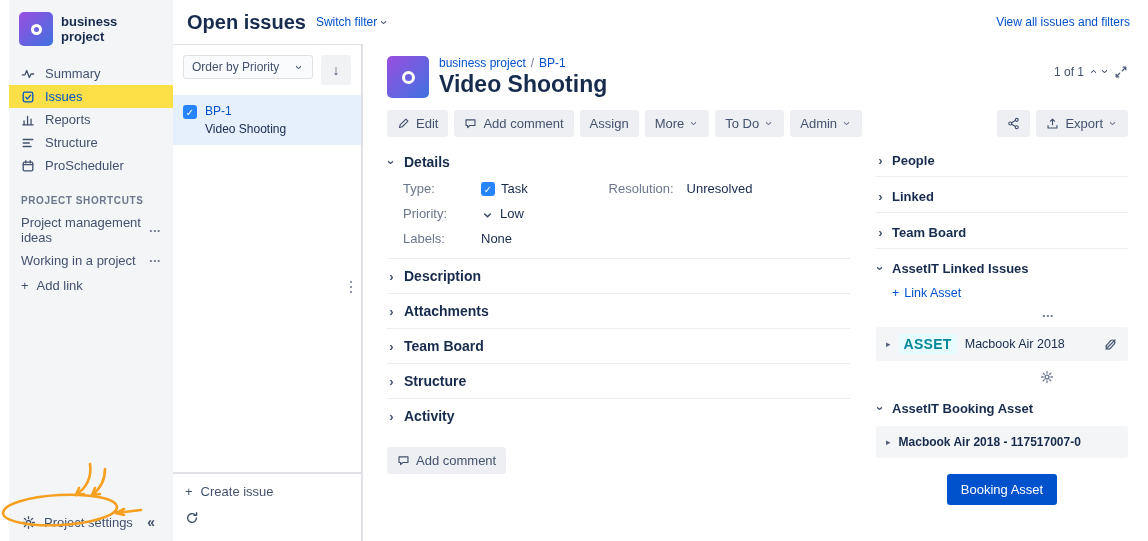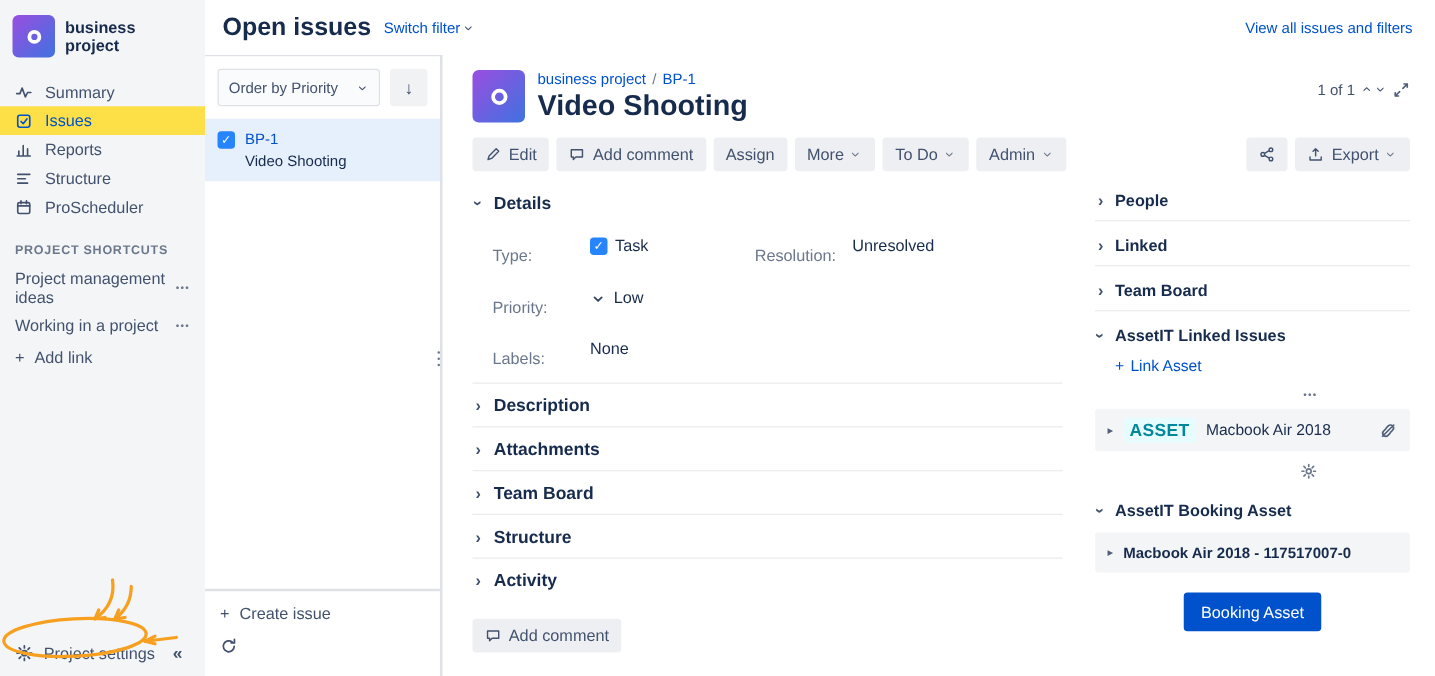--- a/index.html
+++ b/index.html
@@ -1,20 +1,21 @@
 <!DOCTYPE html>
 <html><head>
 <meta charset="utf-8">
 <style>
   * { box-sizing: border-box; }
   html,body { margin:0; padding:0; background:#fff; }
   .app {
     width:1148px; height:541px; position:relative; overflow:hidden;
     display:flex; background:#fff; color:#172b4d;
     font-family:"Liberation Sans","DejaVu Sans",sans-serif;
+    padding-left:9px;
   }
   svg { display:block; }
 
   
   .sidebar { width:164px; min-width:164px; background:#f4f5f7; display:flex; flex-direction:column; padding-top:12px; }
   .logo-row { display:flex; align-items:center; gap:8px; padding:0 10px; }
   .logo { width:34px; height:34px; border-radius:5px; flex:none;
           background:linear-gradient(135deg,#9a4ee0 0%,#3f72e0 100%);
           display:flex; align-items:center; justify-content:center; }
   .logo-ring { width:11px; height:11px; border:3px solid #fff; border-radius:50%; }
@@ -35,21 +36,21 @@
   .topbar { height:44px; min-height:44px; display:flex; align-items:center; gap:10px; padding:0 18px 0 14px; }
   .topbar-title { font-size:20px; font-weight:700; color:#172b4d; }
   .blue-link { color:#0052cc; font-size:12px; cursor:pointer; }
   .switch-filter { display:flex; align-items:center; gap:3px; }
   .view-all { margin-left:auto; }
   .content-row { flex:1; display:flex; min-height:0; }
 
   
   .list-panel { width:190px; min-width:190px; border-top:1px solid #dfe1e6; border-right:2px solid #dfe1e6; display:flex; flex-direction:column; }
   .list-controls { display:flex; gap:8px; padding:10px; }
-  .order-select { flex:1; height:30px; background:#fafbfc; border:1px solid #dfe1e6; border-radius:3px;
+  .order-select { flex:1; height:24px; background:#fafbfc; border:1px solid #dfe1e6; border-radius:3px;
                   display:flex; align-items:center; justify-content:space-between; padding:0 8px;
                   font-size:12px; color:#42526e; cursor:pointer; }
   .sort-btn { width:30px; height:30px; background:rgba(9,30,66,.06); border:none; border-radius:3px;
               color:#42526e; font-size:14px; cursor:pointer; font-family:inherit; }
   .issue-item { display:flex; gap:8px; padding:9px 10px; cursor:pointer; }
   .issue-item.selected { background:#e6effc; }
   .task-check { width:14px; height:14px; background:#2684ff; border-radius:3px; color:#fff; font-size:10px;
                 display:flex; align-items:center; justify-content:center; flex:none; margin-top:1px; }
   .issue-key { font-size:12px; color:#0052cc; }
   .issue-summary { font-size:12px; color:#172b4d; margin-top:4px; }
@@ -85,21 +86,21 @@
   .detail-body { display:flex; margin-top:8px; gap:26px; }
   .left-col { flex:1; min-width:0; }
   .right-col { width:252px; min-width:252px; }
 
   .section-head { display:flex; align-items:center; gap:8px; padding:9px 0; font-size:14px; font-weight:700; color:#172b4d; cursor:pointer; }
   .section { border-top:1px solid #ebecf0; }
   .section.first { border-top:none; }
   .details-grid { display:flex; padding:2px 0 12px 16px; }
   .fields-col { display:flex; flex-direction:column; gap:10px; width:46%; }
   .field { display:flex; align-items:center; font-size:13px; }
-  .field-label { width:78px; color:#6b778c; flex:none;margin-top:16px; }
+  .field-label { width:78px; color:#6b778c; flex:none; }
   .field-value { color:#172b4d; display:flex; align-items:center; gap:6px; }
   .add-comment-bottom { margin:14px 0; }
 
   .mod-head { display:flex; align-items:center; gap:7px; padding:8px 0; font-size:13px; font-weight:700; color:#172b4d; cursor:pointer; }
   .mod { border-bottom:1px solid #ebecf0; margin-bottom:4px; }
   .mod.open { border-bottom:none; }
   .link-asset { display:flex; align-items:center; gap:5px; padding:2px 0 4px 16px; color:#0052cc; font-size:12.5px; cursor:pointer; }
   .dots-row { display:flex; justify-content:flex-end; padding:7px 74px 7px 0; }
   .gear-row { display:flex; justify-content:flex-end; padding:9px 74px 5px 0; color:#6b778c; cursor:pointer; }
   .asset-row { display:flex; align-items:center; gap:8px; background:#f4f5f7; border-radius:3px; padding:7px 10px; }

